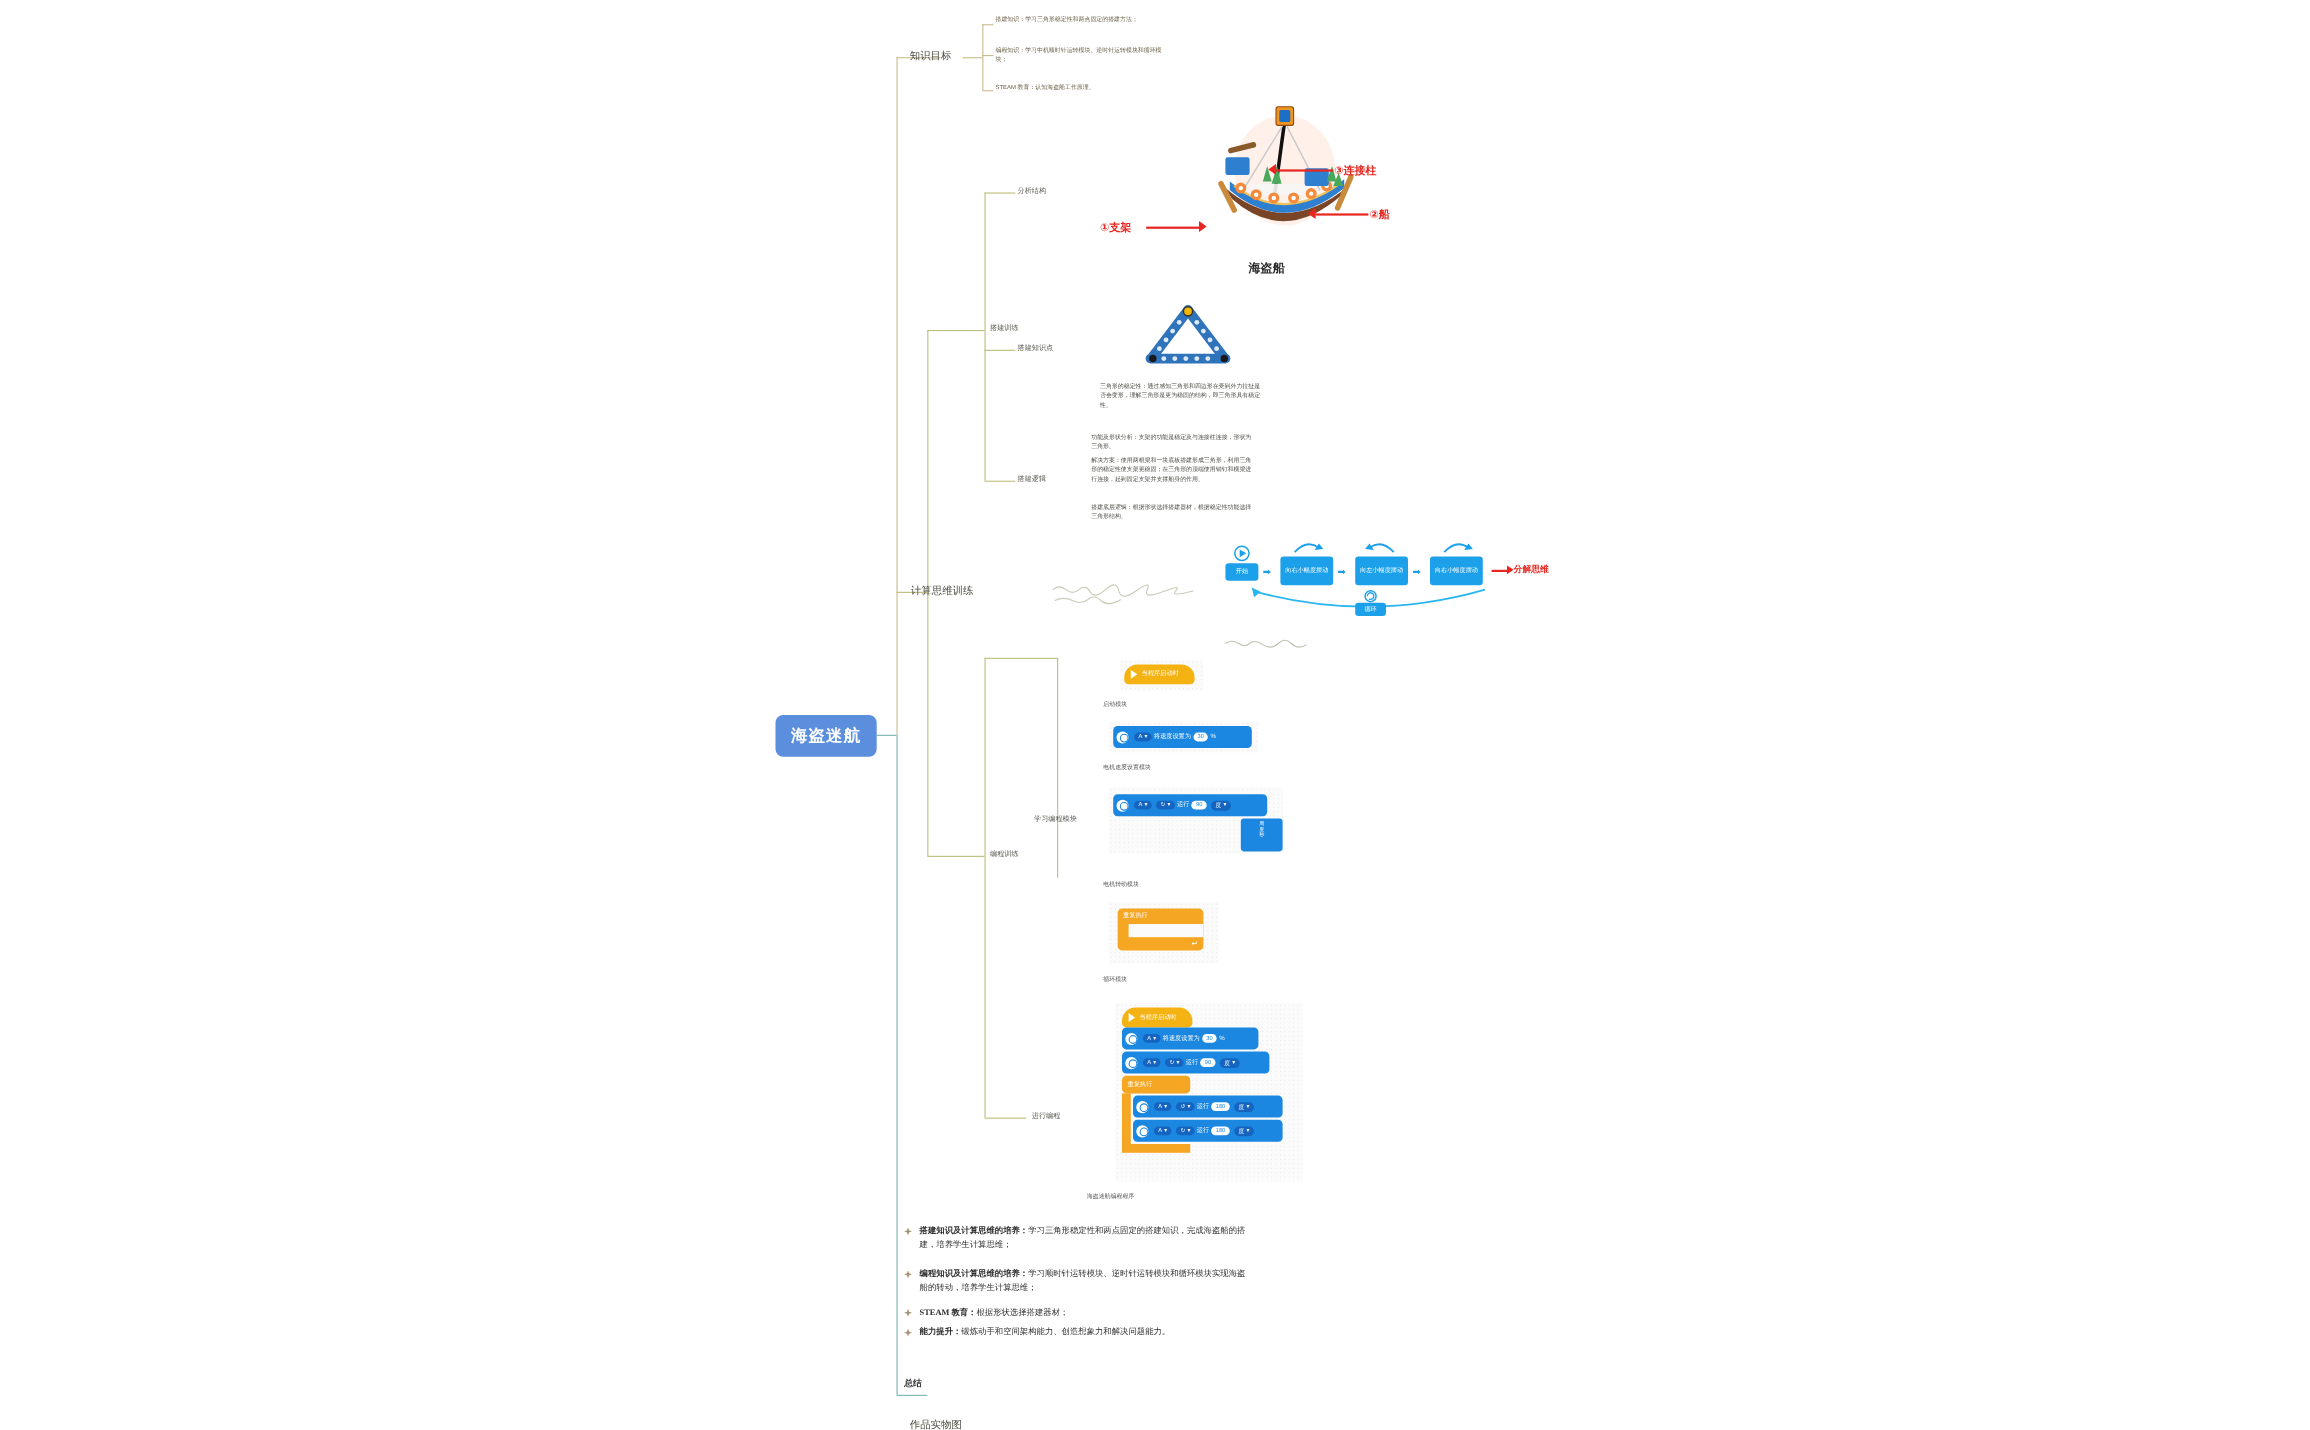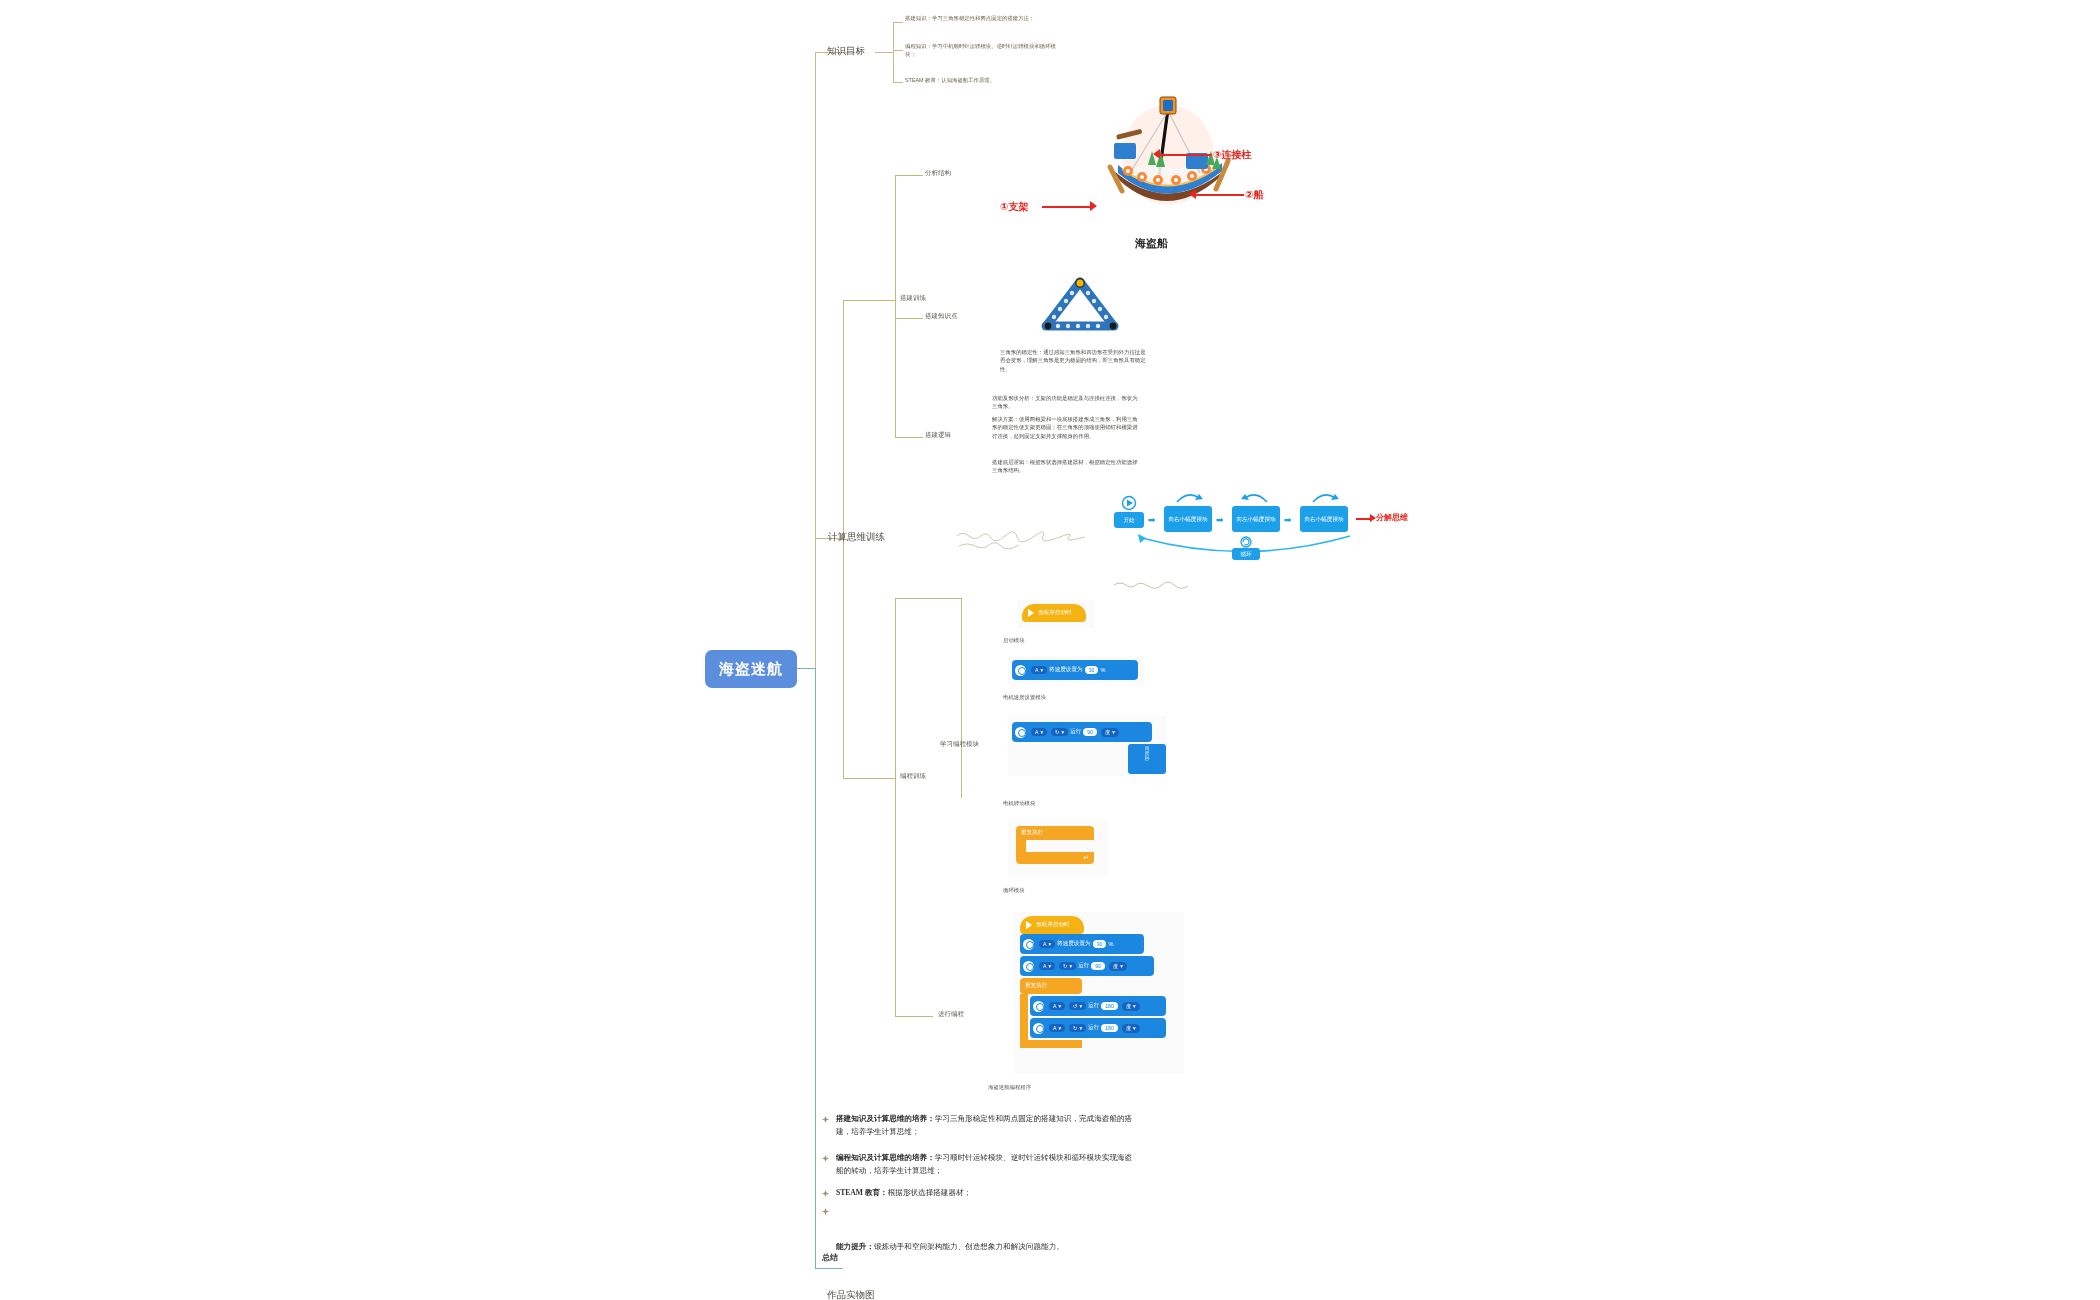--- a/index.html
+++ b/index.html
@@ -422,20 +422,20 @@
     <polygon points="5,0 6,4 10,5 6,6 5,10 4,6 0,5 4,4" fill="#5b8fdd" opacity="0.7"></polygon>
   </svg>
   <div class="bullet" style="left:836px;top:1186px;width:300px;">
     <b>STEAM 教育：</b><span>根据形状选择搭建器材；</span>
   </div>
 
   <svg class="bmark" style="left:822px;top:1208px;" viewBox="0 0 10 10">
     <polygon points="5,0 6.4,3.6 10,5 6.4,6.4 5,10 3.6,6.4 0,5 3.6,3.6" fill="#f5a623"></polygon>
     <polygon points="5,0 6,4 10,5 6,6 5,10 4,6 0,5 4,4" fill="#5b8fdd" opacity="0.7"></polygon>
   </svg>
-  <div class="bullet" style="left:836px;top:1204px;width:300px;margin-top:36px;">
+  <div class="bullet" style="left:836px;top:1204px;width:300px;">
     <b>能力提升：</b><span>锻炼动手和空间架构能力、创造想象力和解决问题能力。</span>
   </div>
 
   <div class="summary-title" style="left:822px;top:1236px;margin-top:16px;">总结</div>
 </div>
 
 <div class="abs" id="central">海盗迷航</div>
 
 </body></html>

